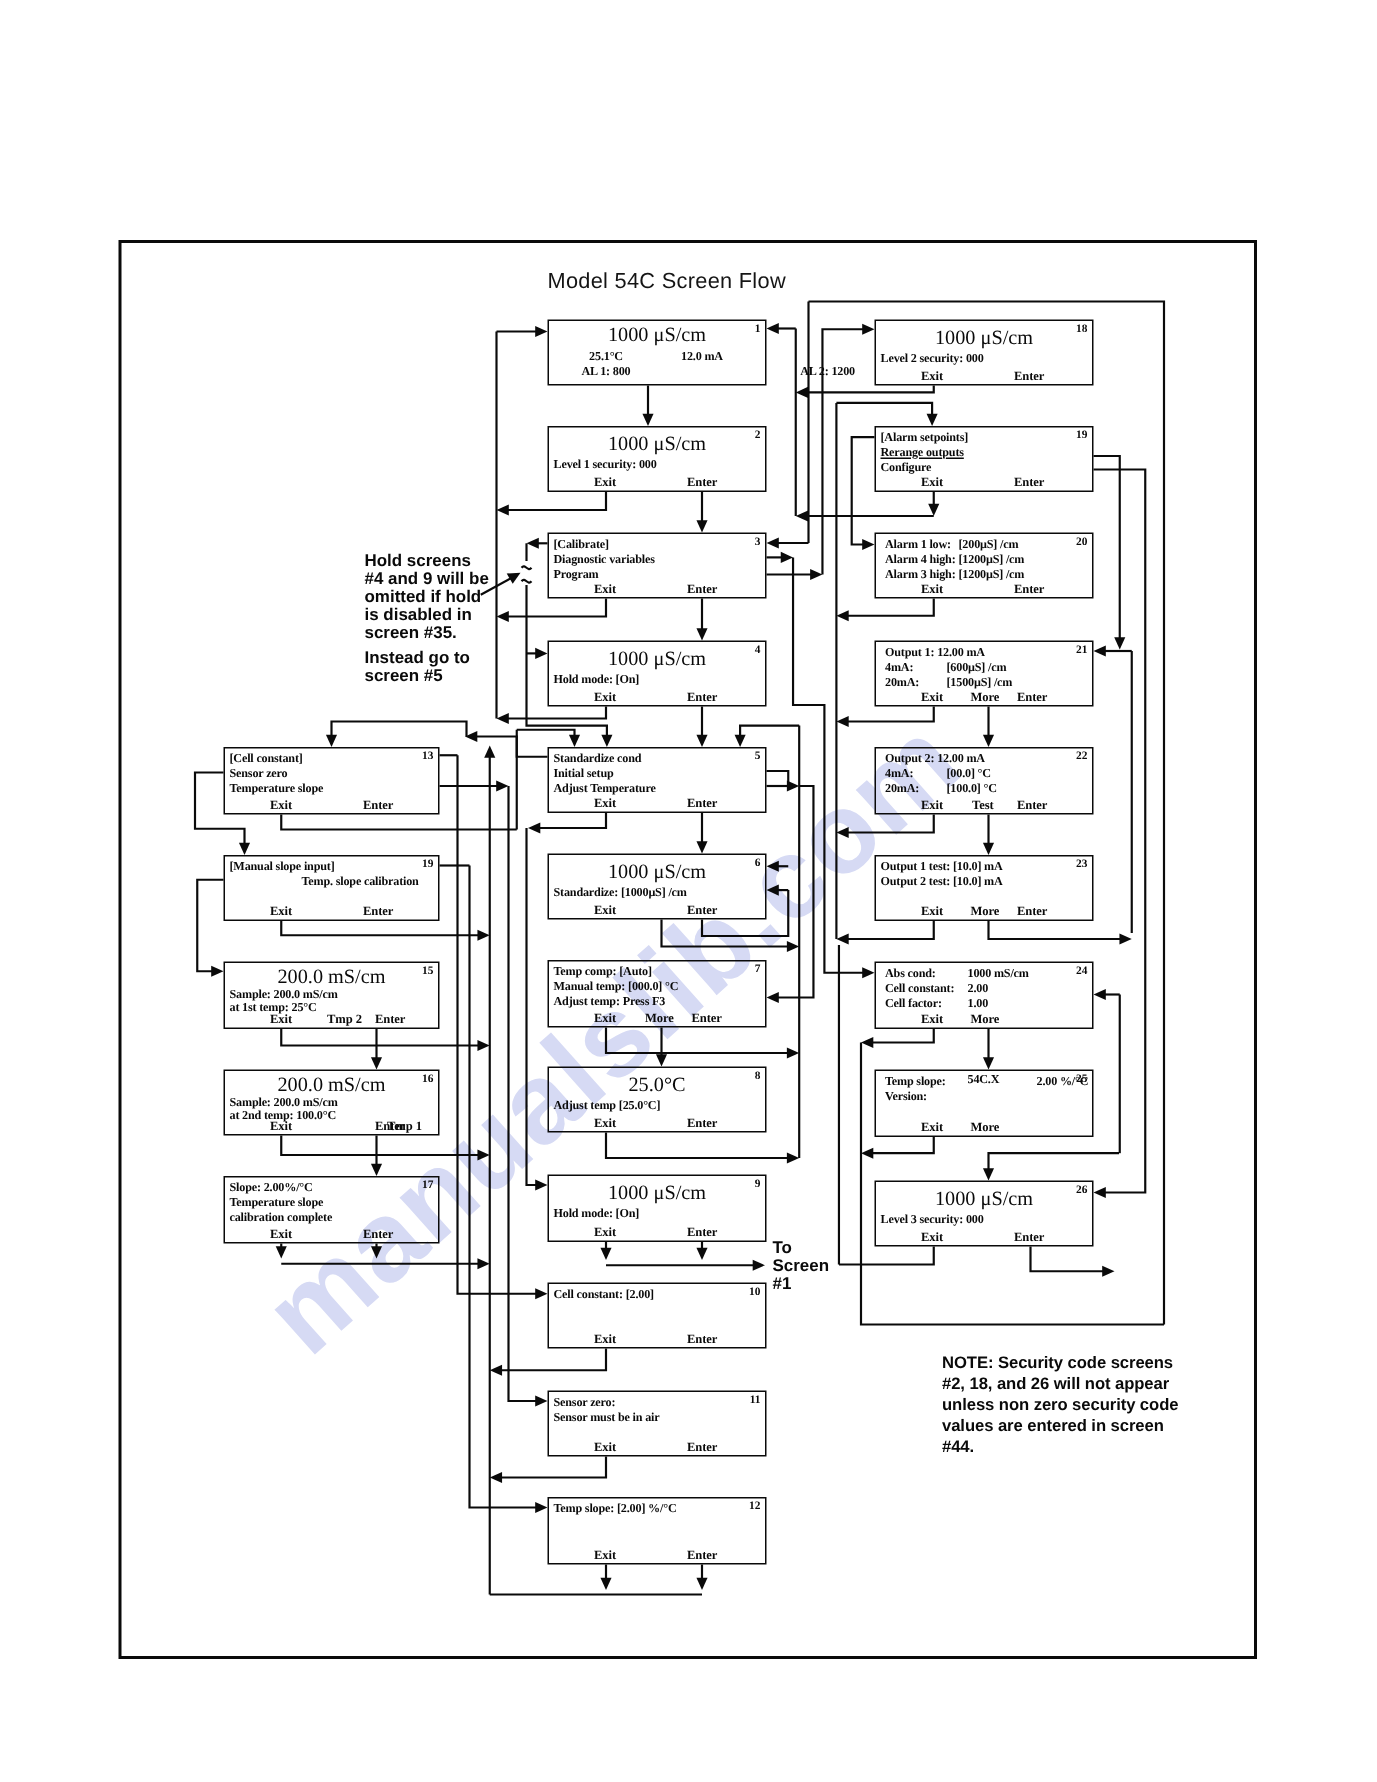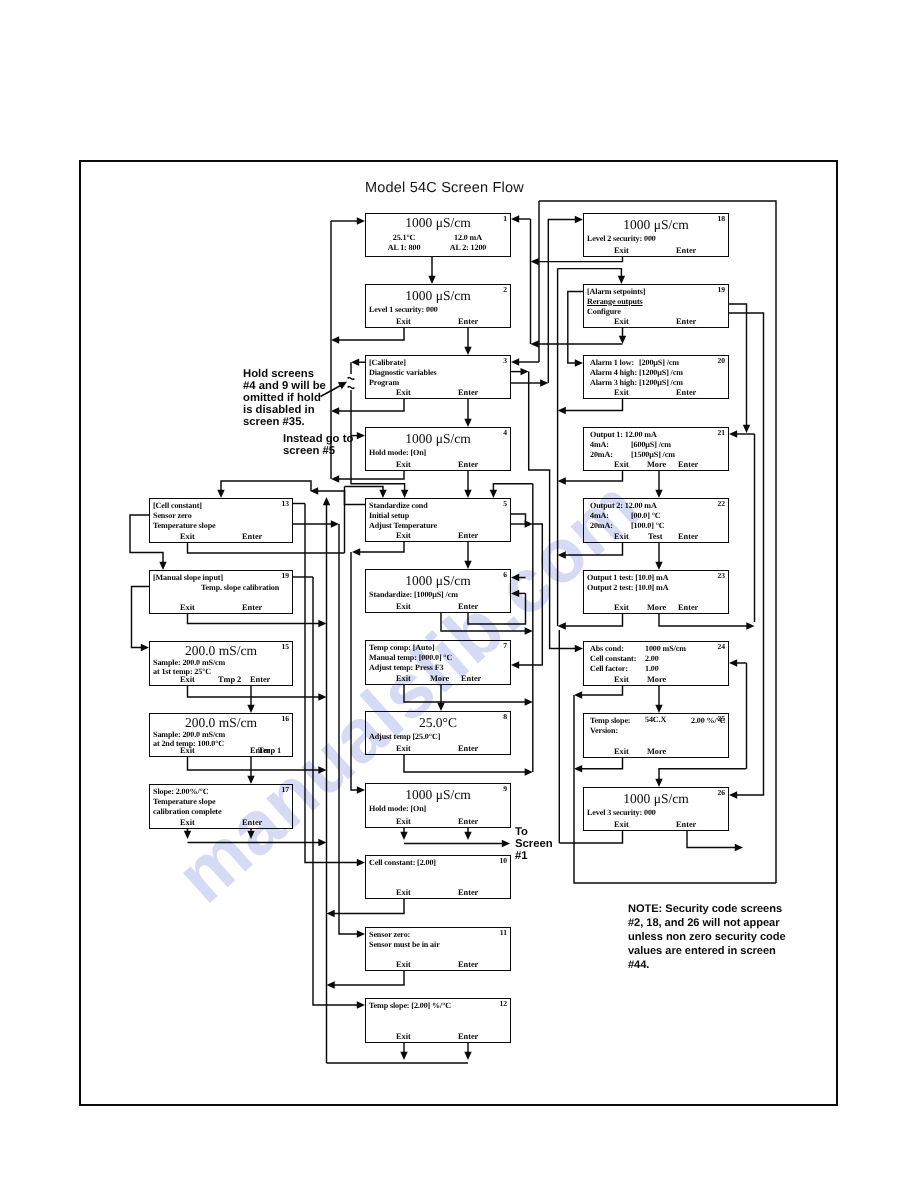--- a/index.html
+++ b/index.html
@@ -229,21 +229,21 @@
 
   </svg>
 
   <div id="boxes">
       <div class="box" style="left: 365px; top: 213px; width: 146px; height: 44px;">
         <div class="bx-num">1</div>
         <div class="bx-big" style="top: 1.5px;">1000 μS/cm</div>
         <div class="bx-col2" style="top: 19px; left: 0px; width: 76px; text-align: center;">25.1°C</div>
         <div class="bx-col2" style="top: 19px; left: 0px; width: 204px; text-align: center;">12.0 mA</div>
         <div class="bx-col2" style="top: 28.8px; left: 0px; width: 76px; text-align: center;">AL 1: 800</div>
-        <div class="bx-col2" style="top: 28.8px; left: 0px; width: 204px; text-align: center;">AL 2: 1200</div>
+        <div class="bx-col2" style="top: 28.8px; left: 0px; width: 204px; text-align: right;">AL 2: 1200</div>
       </div>
       <div class="box" style="left: 365px; top: 284px; width: 146px; height: 44px;">
         <div class="bx-num">2</div>
         <div class="bx-big" style="top: 4px;">1000 μS/cm</div>
         <div class="bx-line" style="top: 20px;">Level 1 security: 000</div>
         <div class="bx-btn" style="left: 30px; top: 32px;">Exit</div>
         <div class="bx-btn" style="left: 92px; top: 32px;">Enter</div>
       </div>
       <div class="box" style="left: 365px; top: 355px; width: 146px; height: 44px;">
         <div class="bx-num">3</div>
@@ -444,21 +444,21 @@
     </div>
 
   <div id="notes">
       <div class="note" style="left: 243px; top: 369px;">
         <div>Hold screens</div>
         <div>#4 and 9 will be</div>
         <div>omitted if hold</div>
         <div>is disabled in</div>
         <div>screen #35.</div>
       </div>
-      <div class="note" style="left: 243px; top: 434px; margin-left: 40px;">
+      <div class="note" style="left: 243px; top: 434px;">
         <div>Instead go to</div>
         <div>screen #5</div>
       </div>
       <div class="note" style="left: 515px; top: 827px;">
         <div>To</div>
         <div>Screen</div>
         <div>#1</div>
       </div>
       <div class="note small" style="left: 628px; top: 902px;">
         <div>NOTE: Security code screens</div>

